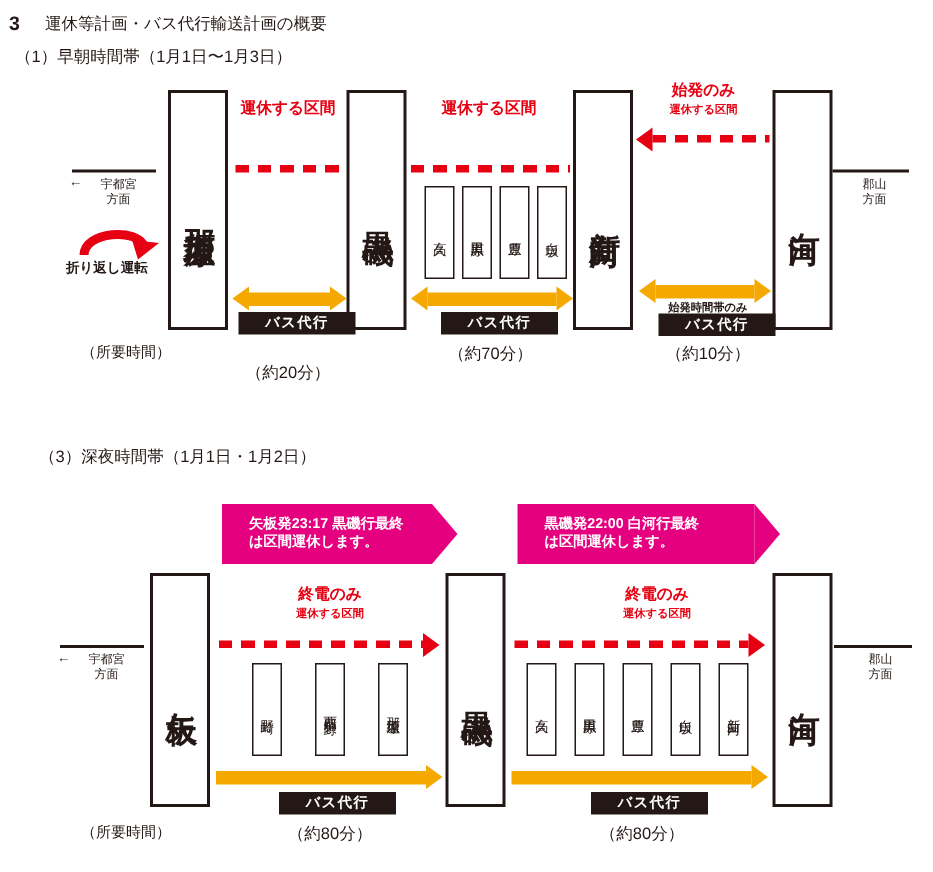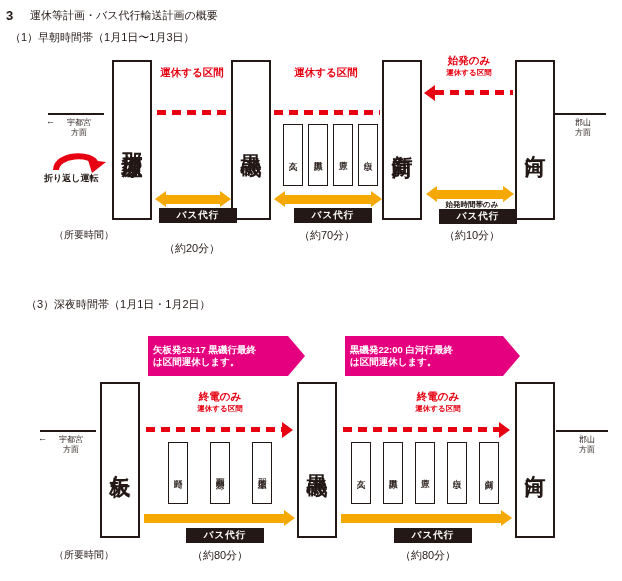--- a/index.html
+++ b/index.html
@@ -78,21 +78,21 @@
   .dirArrow{font-size:9px;}
   
   .banner{
     position:absolute;
     background:#e5007f;
     display:flex;align-items:center;
     box-sizing:border-box;
   }
   .banner .btxt{
     color:#fff;font-size:9.5px;font-weight:bold;line-height:1.3;
-    padding-left:5px;
+    padding-left:18px;
   }
   .banner-head{
     position:absolute;
     width:0;height:0;
     border-left:17px solid #e5007f;
     border-top:20px solid transparent;
     border-bottom:20px solid transparent;
   }
   
   .turnwrap{position:absolute;}

